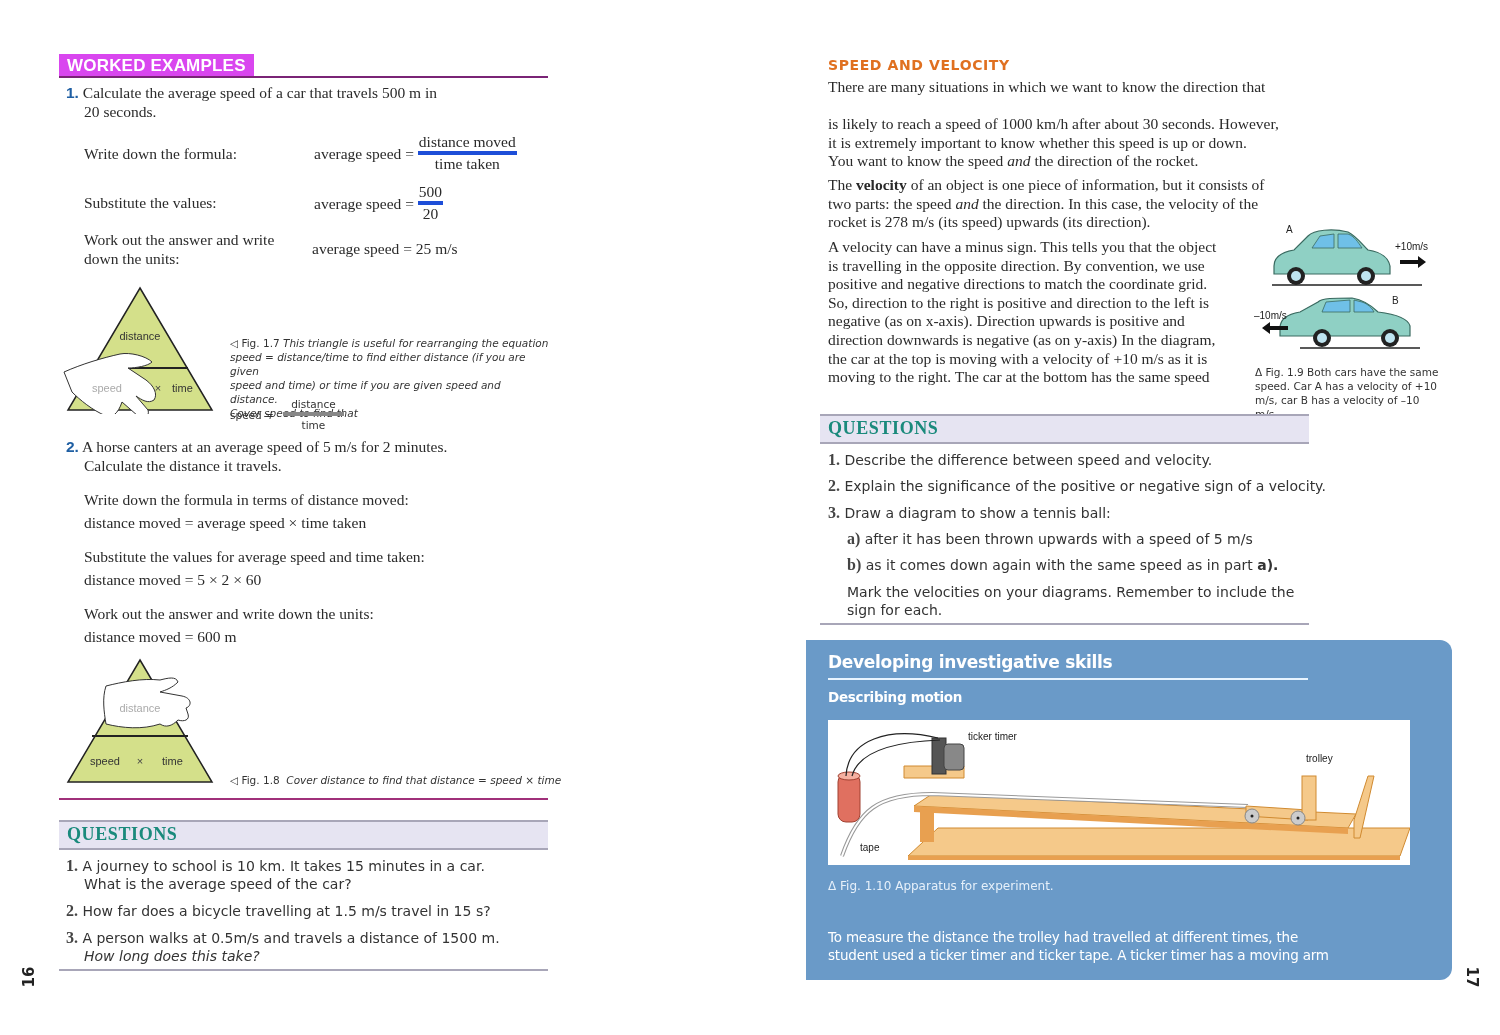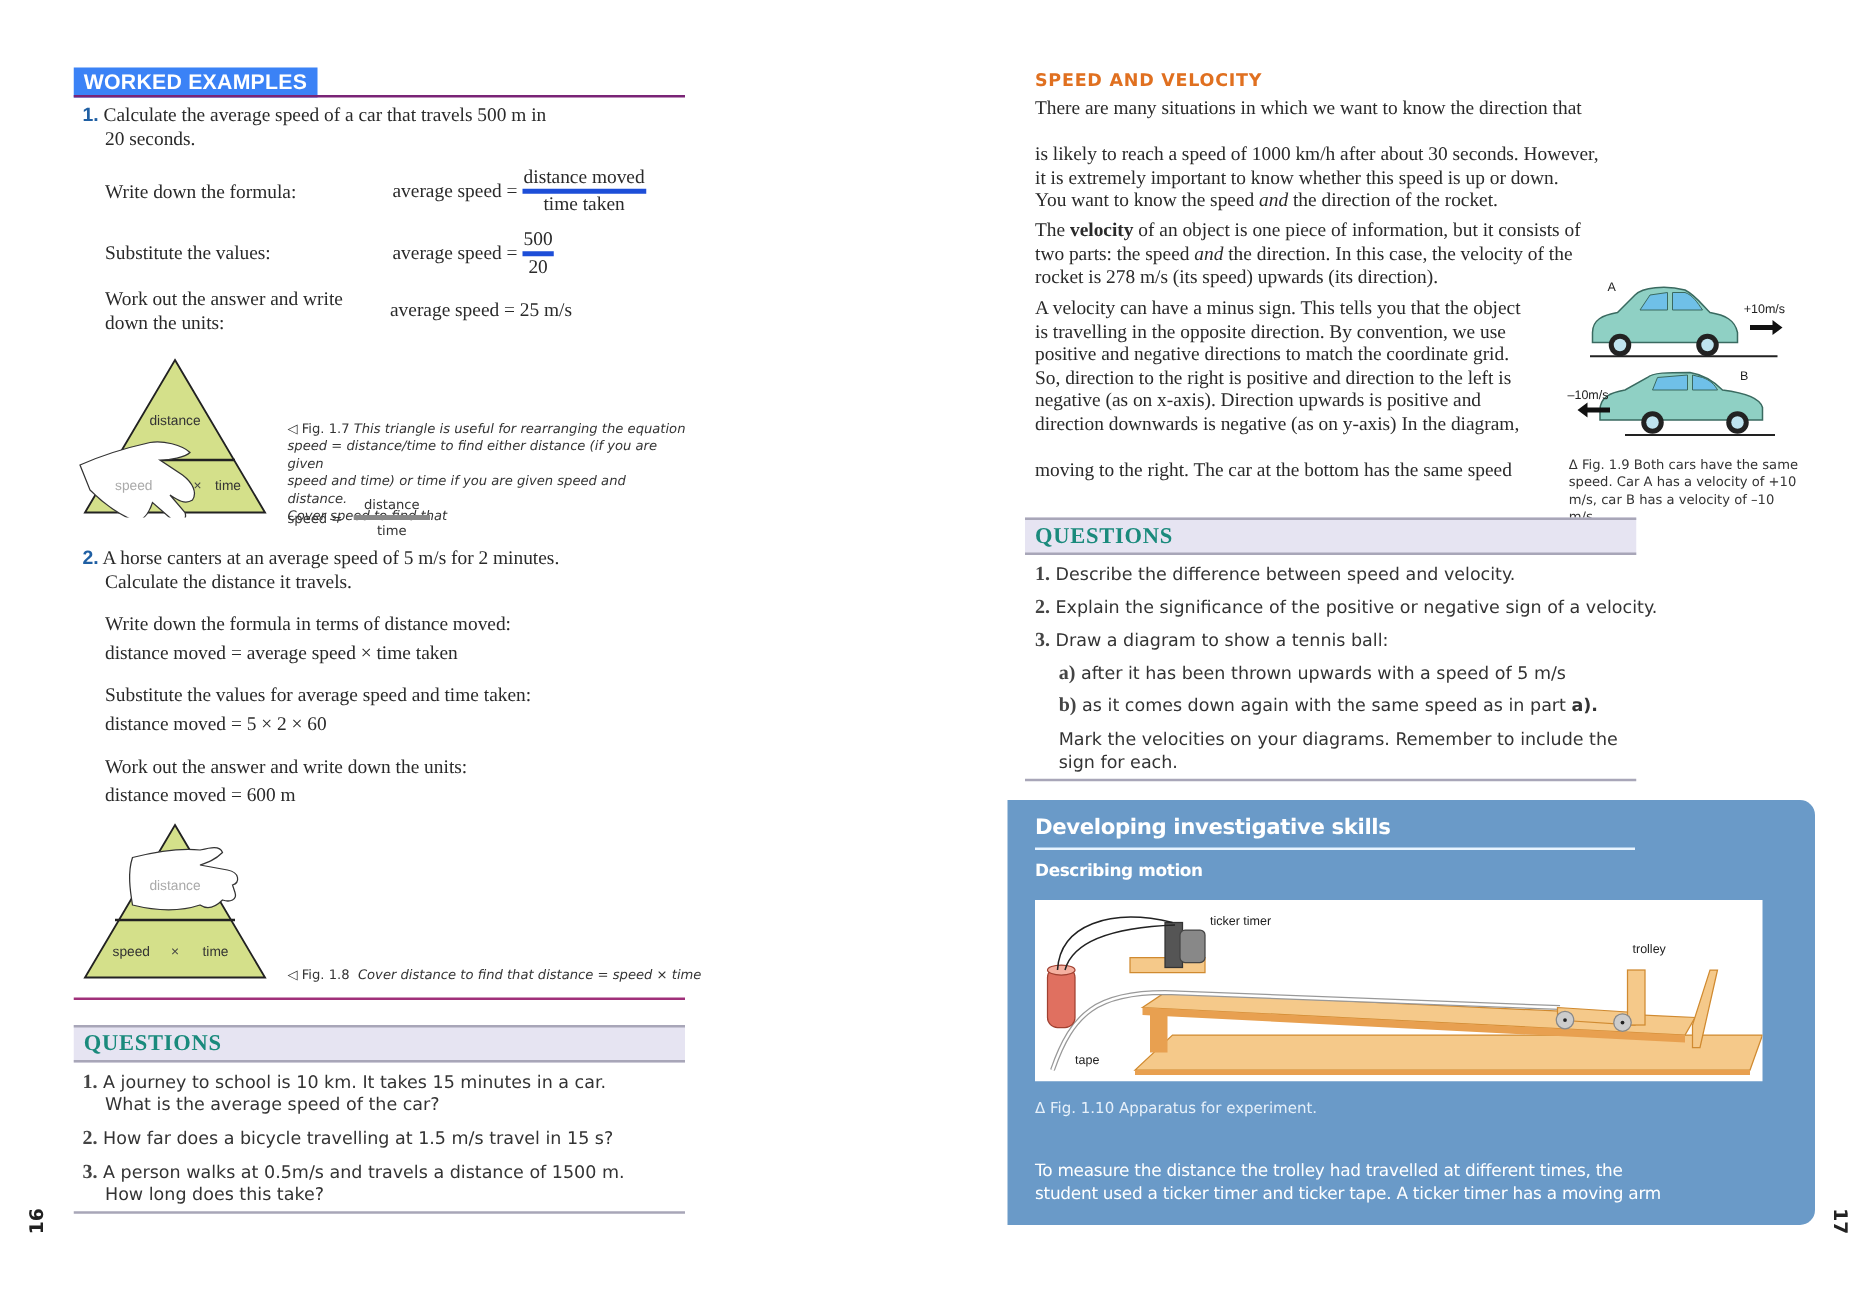--- a/index.html
+++ b/index.html
@@ -1,21 +1,21 @@
 <!DOCTYPE html>
 <html><head>
 <meta charset="utf-8">
 <style>
   * { box-sizing: border-box; margin: 0; padding: 0; }
   html, body { width: 1500px; height: 1035px; background: #ffffff; overflow: hidden; }
   body { position: relative; font-family: "Liberation Serif", serif; color: #2a2a2a; }
   .abs { position: absolute; }
 
   
-  .we-header { left: 59px; top: 54px; height: 24px; background: #3b82f6; color: #fff; font-family: "Liberation Sans", sans-serif; font-weight: bold; font-size: 17px; padding: 2px 8px 0 8px; letter-spacing: 0.2px; }
+  .we-header { left: 59px; top: 54px; height: 24px; background: #d946ef; color: #fff; font-family: "Liberation Sans", sans-serif; font-weight: bold; font-size: 17px; padding: 2px 8px 0 8px; letter-spacing: 0.2px; }
   .we-rule { left: 59px; top: 76px; width: 489px; height: 2px; background: #7a2476; }
 
   .num { color: #1f5fa3; font-family: "Liberation Sans", sans-serif; font-weight: bold; }
   .body15 { font-size: 15.5px; line-height: 19px; }
 
   .frac { display: inline-block; vertical-align: middle; text-align: center; }
   .frac .n { display: block; border-bottom: 4px solid #1d4ed8; padding: 0 1px; line-height: 18px; }
   .frac .d { display: block; line-height: 18px; }
 
   .caption { font-family: "DejaVu Sans", sans-serif; font-size: 10.5px; line-height: 14px; color: #333; }
@@ -138,21 +138,21 @@
   <span>A journey to school is 10 km. It takes 15 minutes in a car.</span><br>
   <span style="padding-left:18px;">What is the average speed of the car?</span>
 </div>
 <div class="abs qtext" style="left:66px; top:902px; width:480px;">
   <span class="qnum" style="font-size:16px;">2.</span>
   <span>How far does a bicycle travelling at 1.5 m/s travel in 15 s?</span>
 </div>
 <div class="abs qtext" style="left:66px; top:929px; width:480px;">
   <span class="qnum" style="font-size:16px;">3.</span>
   <span>A person walks at 0.5m/s and travels a distance of 1500 m.</span><br>
-  <span style="padding-left:18px;">How long does this take?</span>
+  <span style="padding-left:18px;font-style:italic;">How long does this take?</span>
 </div>
 <div class="abs grey-rule" style="left:59px; top:969px; width:489px;"></div>
 
 <div class="abs page-num" style="left:19px; top:968px; transform:rotate(-90deg);">16</div>
 
 <div class="abs orange-title" style="left:828px; top:57px;">SPEED AND VELOCITY</div>
 
 <div class="abs para" style="left:828px; top:78px; width:490px;">
   <span>There are many situations in which we want to know the direction that</span><br>
   <br>
@@ -169,21 +169,21 @@
   <span>rocket is 278 m/s (its speed) upwards (its direction).</span>
 </div>
 
 <div class="abs para" style="left:828px; top:238px; width:430px; white-space:nowrap;">
   <span>A velocity can have a minus sign. This tells you that the object</span><br>
   <span>is travelling in the opposite direction. By convention, we use</span><br>
   <span>positive and negative directions to match the coordinate grid.</span><br>
   <span>So, direction to the right is positive and direction to the left is</span><br>
   <span>negative (as on x-axis). Direction upwards is positive and</span><br>
   <span>direction downwards is negative (as on y-axis) In the diagram,</span><br>
-  <br>
+  <span>the car at the top is moving with a velocity of +10 m/s as it is</span><br>
   <span>moving to the right. The car at the bottom has the same speed</span><br>
 </div>
 
 <svg class="abs" style="left:1252px; top:222px;" width="190" height="135">
 
   <g>
     <path d="M22,44 C22,34 30,30 42,28 L56,14 C62,8 80,6 96,10 C104,14 110,22 116,28 C128,30 136,34 138,44 L138,52 L22,52 Z" fill="#8fd0c4" stroke="#3a6a60" stroke-width="1.2"></path>
     <path d="M60,26 L68,14 L82,12 L82,26 Z" fill="#6fc0e8" stroke="#3a6a60" stroke-width="0.8"></path>
     <path d="M86,12 L96,12 C102,14 106,20 110,26 L86,26 Z" fill="#6fc0e8" stroke="#3a6a60" stroke-width="0.8"></path>
     <circle cx="44" cy="54" r="9" fill="#222"></circle>

